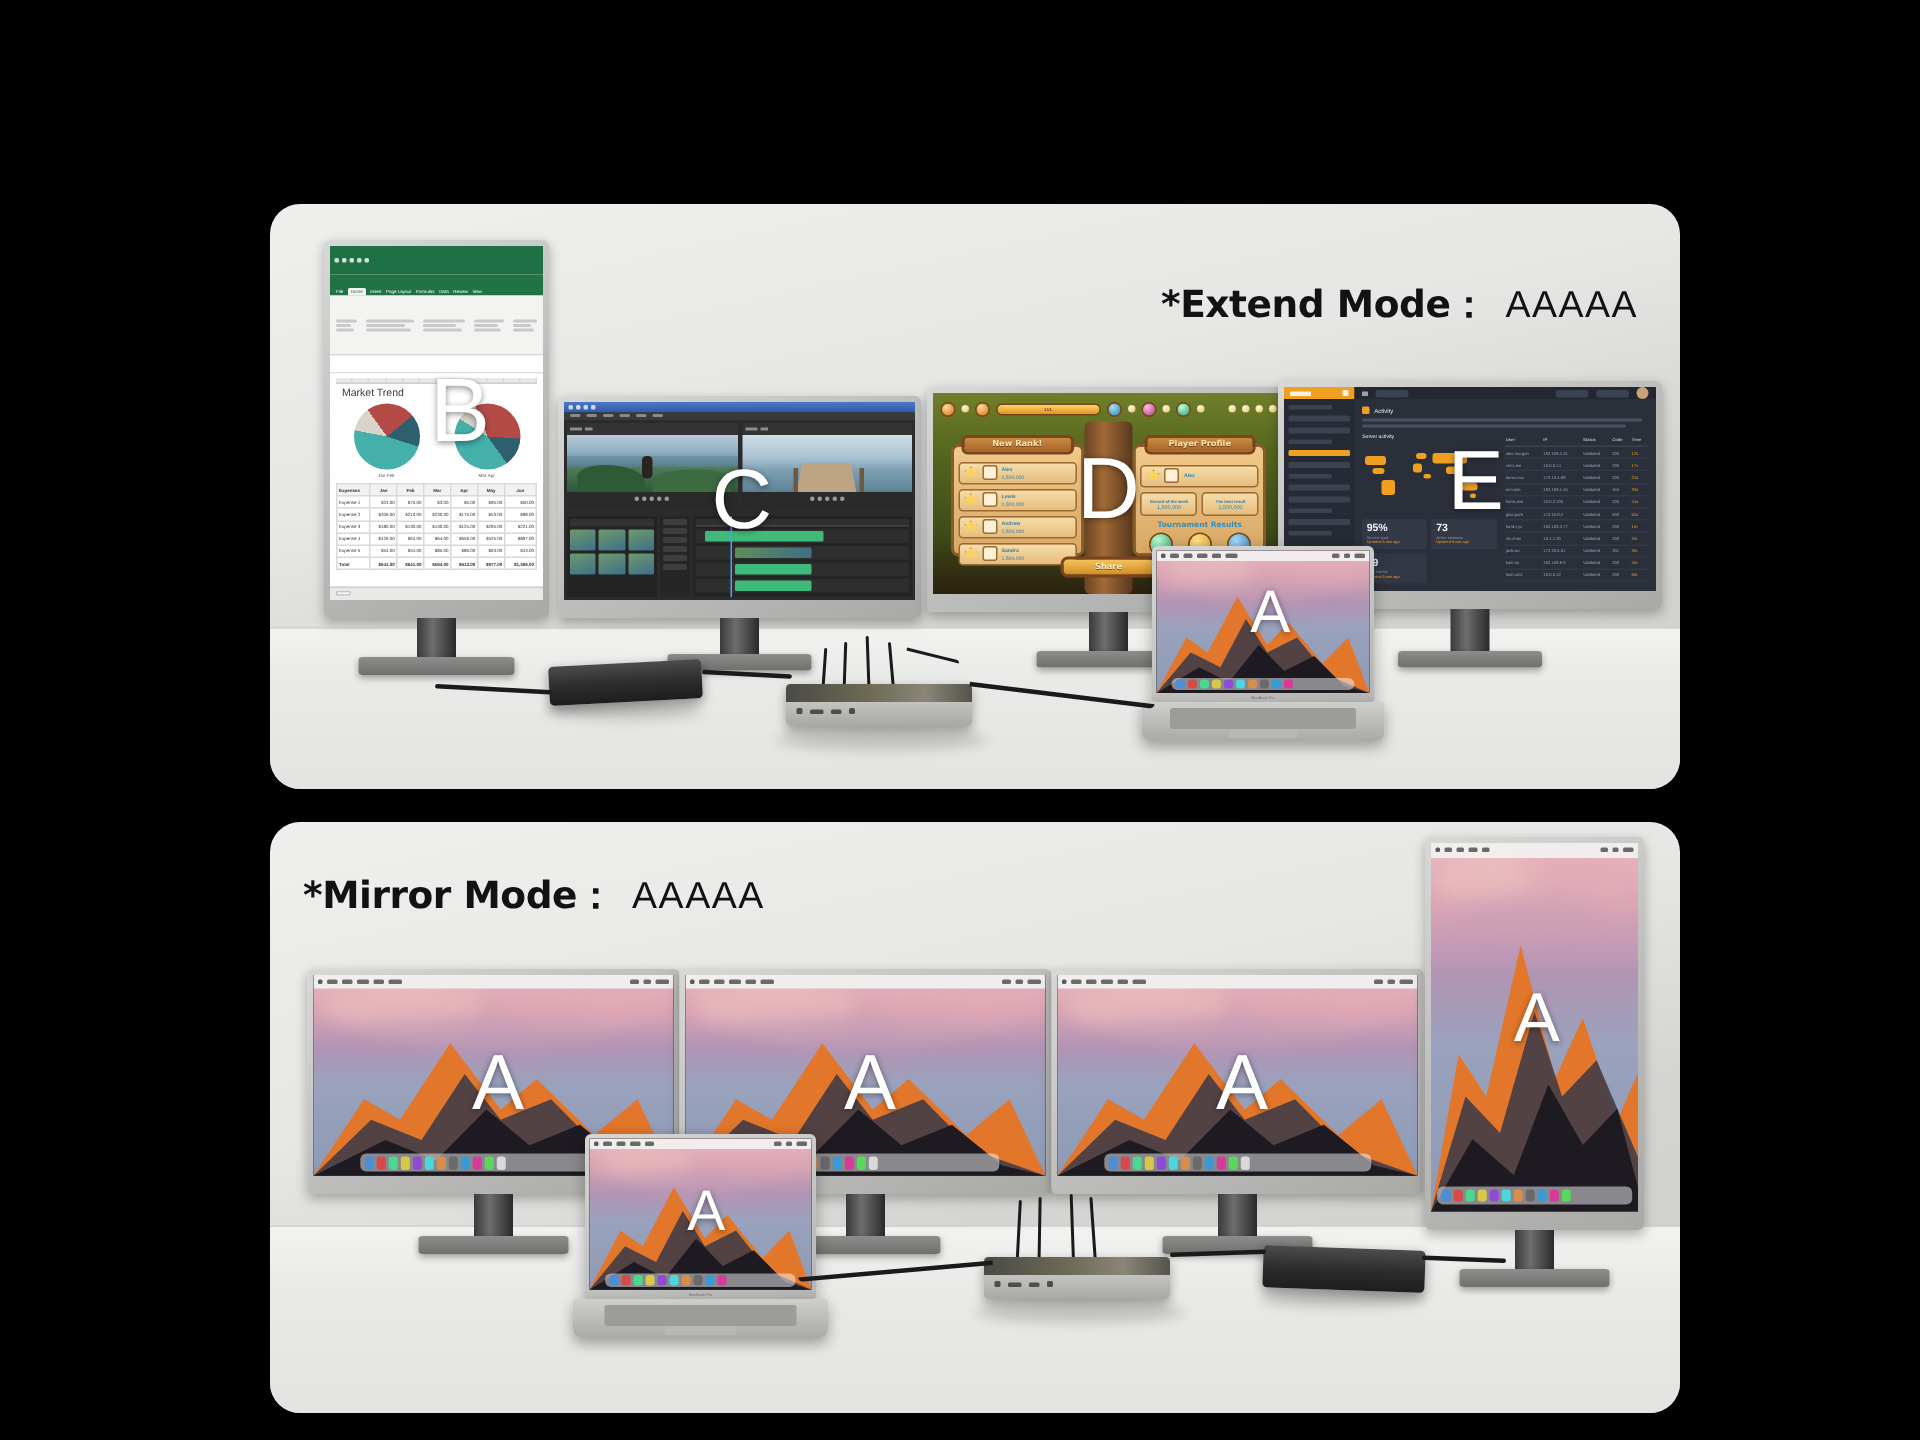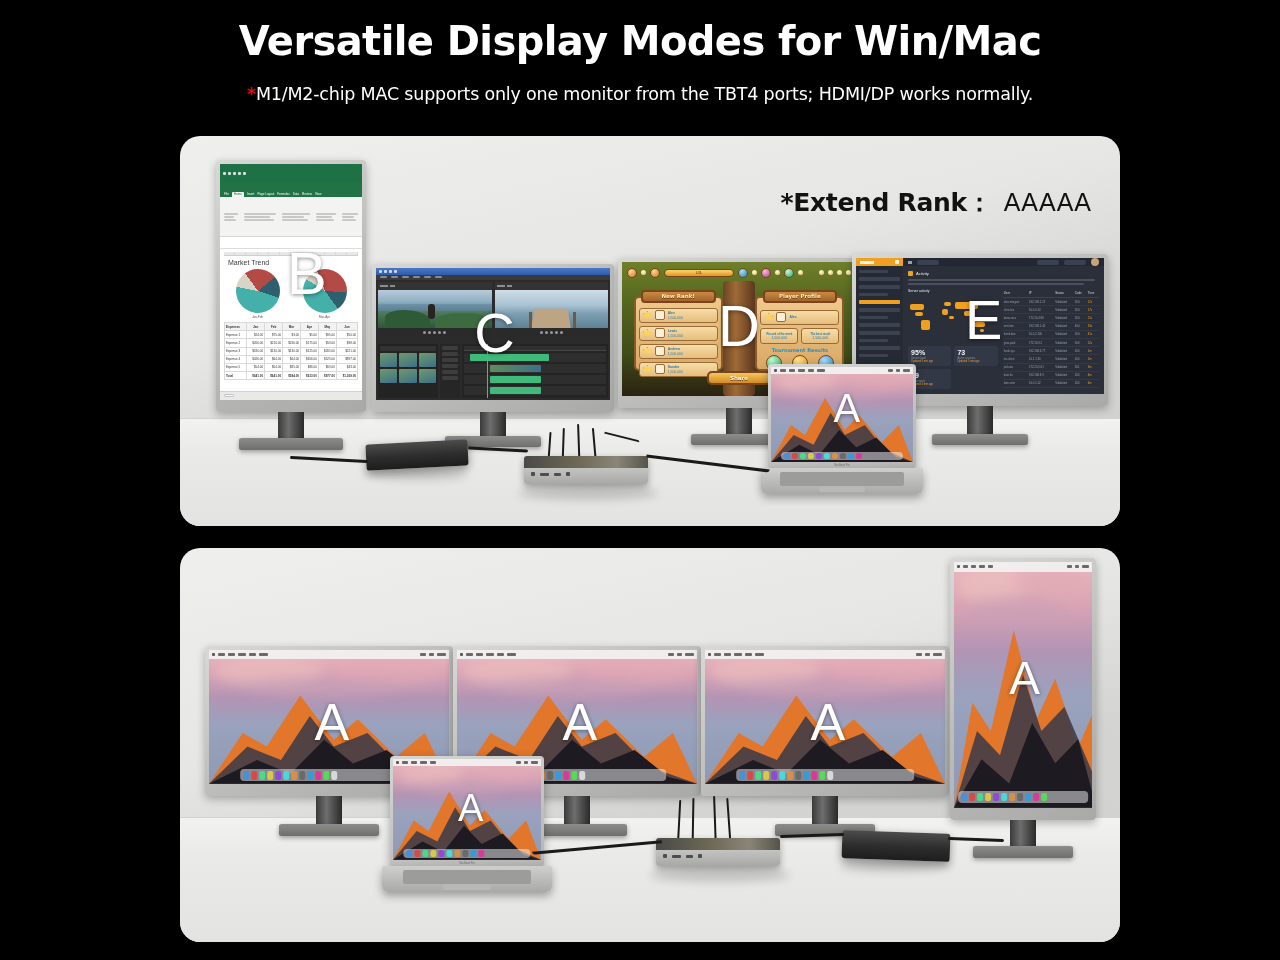--- a/index.html
+++ b/index.html
@@ -285,28 +285,26 @@
     background:linear-gradient(180deg,#4c4c4c 0%,#2e2e2e 50%,#1d1d1d 100%);
     border-radius:3px; box-shadow:0 3px 8px rgba(0,0,0,.4); }
   .cable { position:absolute; background:#1a1a1a; border-radius:2px; }
   .shadow-soft { position:absolute; background:rgba(0,0,0,.16); border-radius:50%; filter:blur(4px); }
 </style>
 </head>
 <body>
 
 <div id="stage">
 
-  <div class="title">Versatile Display Modes for Win/Mac</div>
-  <div class="subtitle"><span class="star">*</span><span>M1/M2-chip MAC supports only one monitor from the TBT4 ports; HDMI/DP works normally.</span></div>
 
   <div class="panel" id="panel-extend">
     <div class="desk"></div>
 
     <div class="mode-label" id="extend-label">
-      <span class="lbl">*Extend Rank：</span><span class="val">AAAAA</span>
+      <span class="lbl">*Extend Mode：</span><span class="val">AAAAA</span>
     </div>
 
     <div class="monitor" style="left:36px; top:24px; width:150px; height:252px;">
       <div class="bezel">
         <div class="screen">
           <div class="xl">
             <div class="xl-title">
               <i class="td"></i>
                 <i class="td"></i>
                 <i class="td"></i>
@@ -912,20 +910,23 @@
         <div class="lp-kb"></div>
         <div class="lp-tp"></div>
       </div>
     </div>
     <div class="cable" style="left:466px; top:326px; width:124px; height:3px; border-radius:0 0 60px 0; transform:rotate(7deg);"></div>
   </div>
 
   <div class="panel" id="panel-mirror">
     <div class="desk"></div>
 
+    <div class="mode-label" id="mirror-label">
+      <span class="lbl">*Mirror Mode：</span><span class="val">AAAAA</span>
+    </div>
 
     <div class="monitor" style="left:25px; top:98px; width:248px; height:150px;">
       <div class="bezel">
         <div class="screen">
           <div class="sierra">
             <div class="cloud" style="left:2%;  top:5%;  width:46%; height:22%; background:#f0c3c0;"></div>
             <div class="cloud" style="right:1%; top:2%;  width:50%; height:24%; background:#e3aab6;"></div>
             <div class="cloud" style="left:16%; top:20%; width:64%; height:16%; background:#c9a0b6;"></div>
             <svg class="peak" width="100%" height="76%" viewBox="0 0 100 60" preserveAspectRatio="none">
               <polygon points="0,60 14,30 24,38 38,8 52,34 62,22 78,44 90,30 100,60" fill="#e2762a"></polygon>

